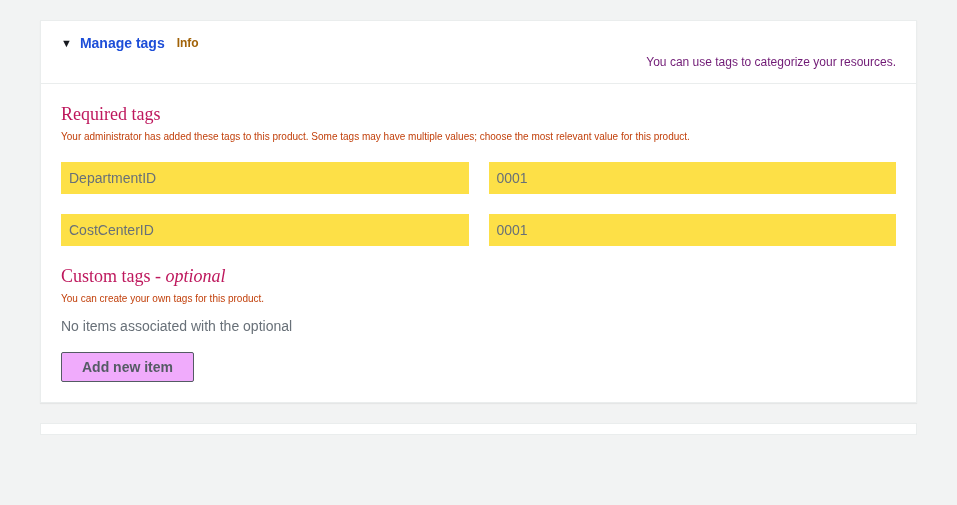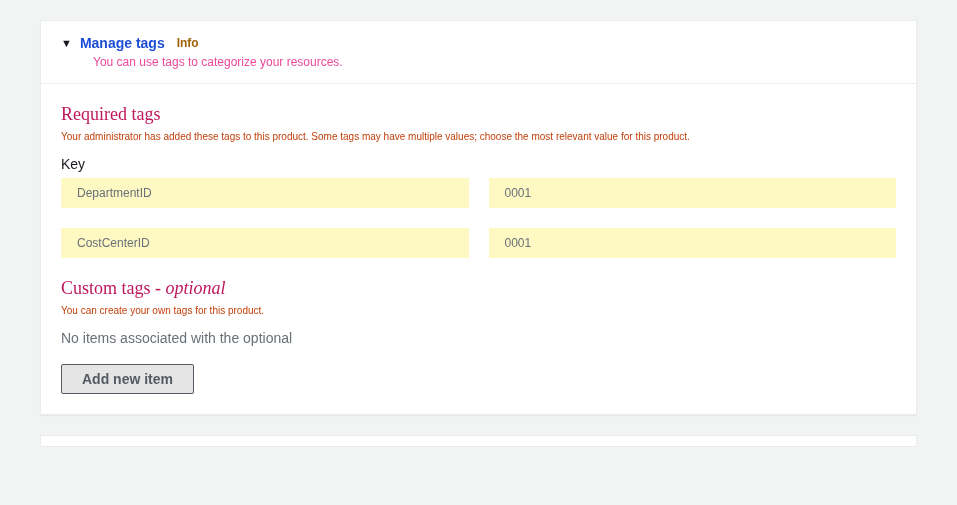--- a/index.html
+++ b/index.html
@@ -42,23 +42,24 @@
     }
     .info-link {
       font-size: 12px;
       font-weight: 700;
       color: #a16207;
       cursor: pointer;
       margin-left: 4px;
     }
     .panel-subtitle {
       font-size: 12px;
-      color: #ec4899;
+      color: #701a75;
       margin-top: 4px;
-      margin-left: 32px;
+      margin-left: 8px;
+      text-align: right;
     }
     .panel-body {
       padding: 20px;
     }
     .section-title {
       font-size: 18px;
       font-weight: 400;
       color: #be185d;
       margin-bottom: 4px;
       font-family: Liberation Serif, serif;
@@ -84,35 +85,35 @@
       font-size: 14px;
       color: #16191f;
     }
     .kv-row {
       display: flex;
       gap: 20px;
       margin-bottom: 20px;
     }
     .kv-cell {
       flex: 1;
-      background: #fef9c3;
+      background: #fde047;
       color: #687078;
-      padding: 8px 16px;
-      font-size: 12px;
+      padding: 8px 8px;
+      font-size: 14px;
       border: none;
     }
     .empty-msg {
       font-size: 14px;
       color: #687078;
       margin-top: 12px;
       margin-bottom: 18px;
     }
     .btn {
       display: inline-block;
-      background: #e5e5e5;
+      background: #f0abfc;
       border: 1px solid #545b64;
       color: #545b64;
       font-weight: 700;
       font-size: 14px;
       padding: 6px 20px;
       cursor: pointer;
       border-radius: 2px;
     }
     .second-panel {
       background: #ffffff;
@@ -135,21 +136,20 @@
     </div>
     <div class="panel-subtitle">You can use tags to categorize your resources.</div>
   </div>
 
   <div class="panel-body">
     <div>
       <div class="section-title">Required tags</div>
       <div class="section-desc">Your administrator has added these tags to this product. Some tags may have multiple values; choose the most relevant value for this product.</div>
 
       <div class="kv-header">
-        <div class="kv-header-col">Key</div>
       </div>
 
       <div class="kv-row">
         <div class="kv-cell">DepartmentID</div>
         <div class="kv-cell">0001</div>
       </div>
 
       <div class="kv-row">
         <div class="kv-cell">CostCenterID</div>
         <div class="kv-cell">0001</div>

